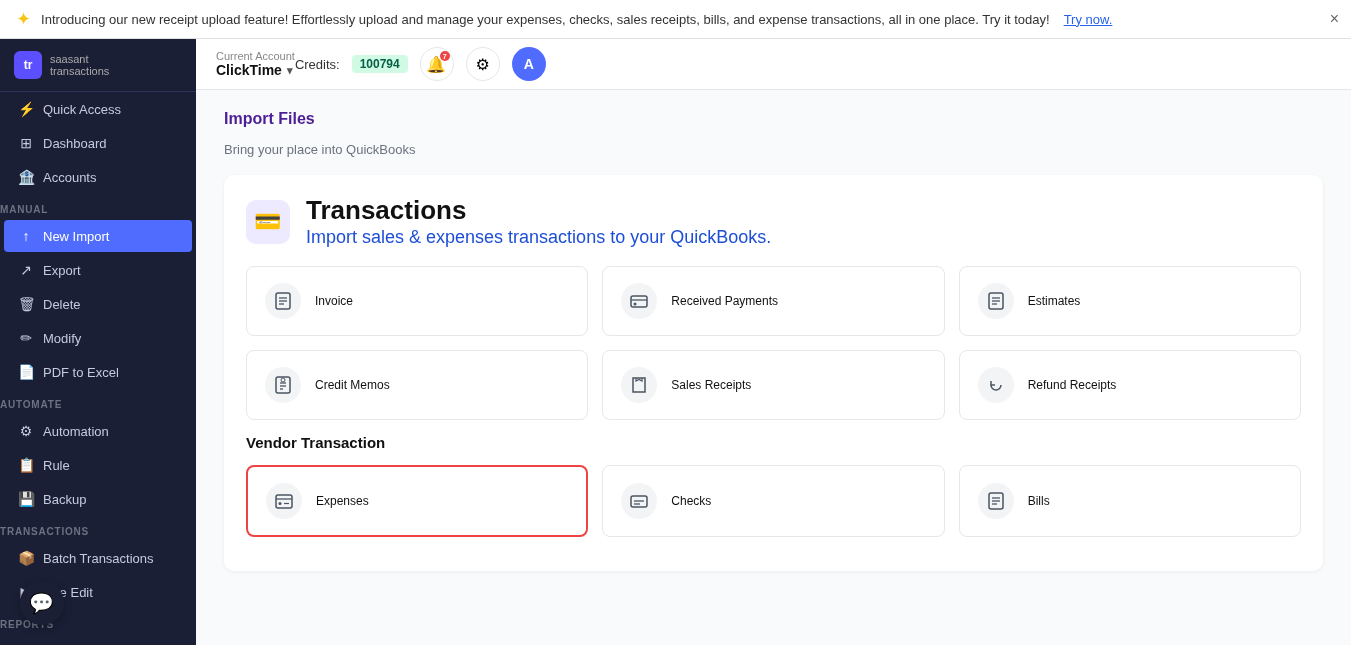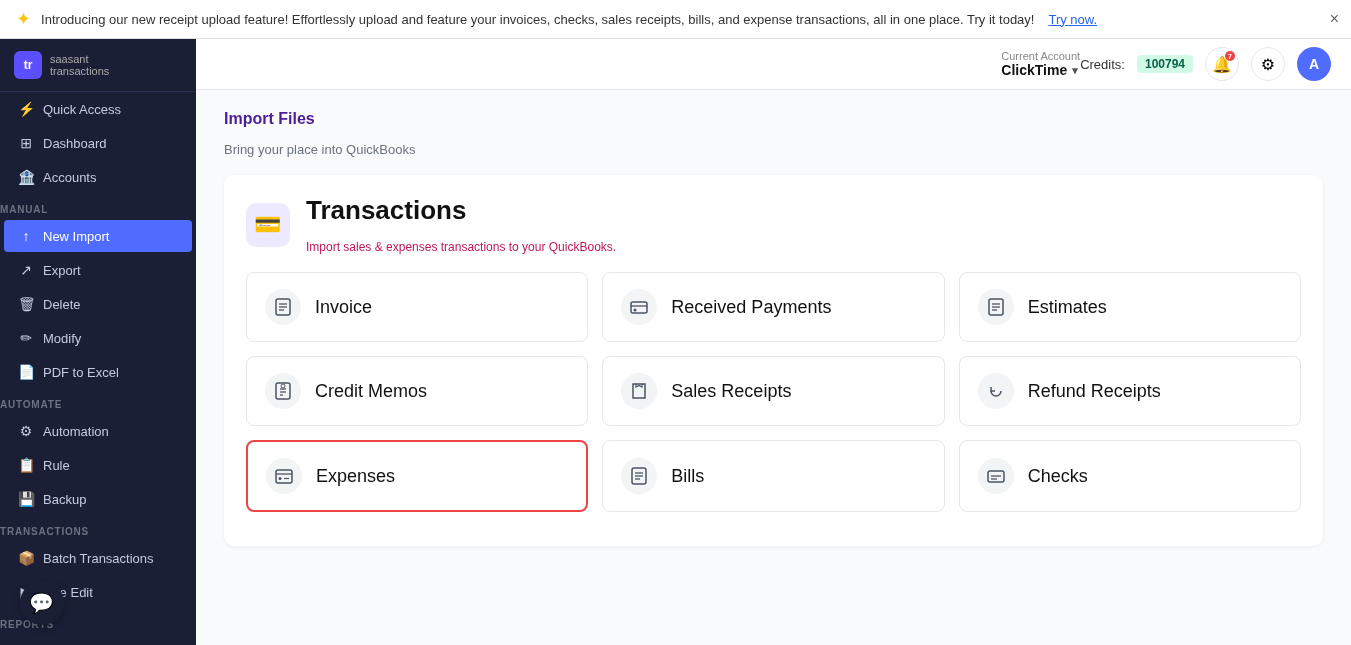--- a/index.html
+++ b/index.html
@@ -72,21 +72,21 @@
     .sidebar-item.active { background: #4f6cff; color: white; }
     .sidebar-item .si-icon { font-size: 14px; width: 16px; text-align: center; }
 
     
     .topbar {
       background: white;
       border-bottom: 1px solid #e5e7eb;
       padding: 8px 20px;
       display: flex;
       align-items: center;
-      justify-content: flex-end;
+      justify-content: flex-start;
     }
     .account-selector { display: flex; flex-direction: column; cursor: pointer; }
     .account-label { font-size: 11px; color: #888; }
     .account-name { font-size: 14px; font-weight: 600; color: #111; display: flex; align-items: center; gap: 5px; }
     .chevron { font-size: 11px; color: #555; }
 
     .topbar-right { display: flex; align-items: center; gap: 12px; }
     .credits-label { font-size: 13px; color: #333; font-weight: 500; }
     .credits-badge {
       background: #d1fae5;
@@ -145,21 +145,21 @@
       margin-bottom: 18px;
     }
     .transactions-icon-box {
       width: 44px; height: 44px;
       background: #ede9fe;
       border-radius: 10px;
       display: flex; align-items: center; justify-content: center;
       font-size: 22px; color: #7c3aed;
     }
     .transactions-title-block .big-title { font-size: 26px; font-weight: 700; color: #111; }
-    .transactions-title-block .sub { font-size: 12px; color: #be185d; margin-top: 14px; }
+    .transactions-title-block .sub { font-size: 18px; color: #1d4ed8; margin-top: 1px; }
 
     .section-heading { font-size: 15px; font-weight: 700; color: #111; margin-bottom: 14px; }
 
     .grid-3 {
       display: grid;
       grid-template-columns: repeat(3, 1fr);
       gap: 14px;
       margin-bottom: 14px;
     }
 
@@ -177,42 +177,42 @@
     .transaction-card.highlighted { border: 2px solid #ef4444; }
 
     .tc-icon {
       width: 36px; height: 36px;
       border-radius: 50%;
       background: #f3f4f6;
       display: flex; align-items: center; justify-content: center;
       font-size: 18px; color: #4b5563;
       flex-shrink: 0;
     }
-    .tc-label { font-size: 18px; font-weight: 500; color: #111; }
+    .tc-label { font-size: 12px; font-weight: 500; color: #111; }
 
     
     .chat-bubble {
       position: fixed;
       bottom: 20px;
       left: 20px;
       width: 44px; height: 44px;
       background: #1a1f36;
       border-radius: 50%;
       display: flex; align-items: center; justify-content: center;
       cursor: pointer;
       color: white; font-size: 20px;
       box-shadow: 0 3px 10px rgba(0,0,0,0.25);
     }
   </style>
 </head>
 <body>
 
 <div class="top-banner">
   <span class="star-icon">✦</span>
-  <span>Introducing our new receipt upload feature! Effortlessly upload and feature your invoices, checks, sales receipts, bills, and expense transactions, all in one place. Try it today!</span>
+  <span>Introducing our new receipt upload feature! Effortlessly upload and manage your expenses, checks, sales receipts, bills, and expense transactions, all in one place. Try it today!</span>
   <span class="try-now">Try now.</span>
   <span class="close-banner">×</span>
 </div>
 
 <div class="app-body">
 
   <nav class="sidebar">
     <div class="sidebar-logo">
       <div class="logo-box">tr</div>
       <div class="logo-text">
@@ -379,53 +379,54 @@
             <div class="tc-icon">
               <svg width="20" height="20" viewBox="0 0 20 20" fill="none" xmlns="http://www.w3.org/2000/svg">
                 <path d="M15 10A5 5 0 1 1 5 10" stroke="#4b5563" stroke-width="1.5" fill="none"></path>
                 <polyline points="5,6 5,10 9,10" stroke="#4b5563" stroke-width="1.5" fill="none"></polyline>
               </svg>
             </div>
             <span class="tc-label">Refund Receipts</span>
           </div>
         </div>
 
+        <div class="section-heading">Vendor Transaction</div>
         <div class="grid-3">
           <div class="transaction-card highlighted">
             <div class="tc-icon">
               <svg width="20" height="20" viewBox="0 0 20 20" fill="none" xmlns="http://www.w3.org/2000/svg">
                 <rect x="2" y="4" width="16" height="13" rx="2" stroke="#4b5563" stroke-width="1.5" fill="none"></rect>
                 <line x1="2" y1="8" x2="18" y2="8" stroke="#4b5563" stroke-width="1.3"></line>
                 <circle cx="6" cy="12.5" r="1.5" fill="#4b5563"></circle>
                 <line x1="10" y1="12.5" x2="15" y2="12.5" stroke="#4b5563" stroke-width="1.2"></line>
               </svg>
             </div>
             <span class="tc-label">Expenses</span>
           </div>
           <div class="transaction-card">
             <div class="tc-icon">
               <svg width="20" height="20" viewBox="0 0 20 20" fill="none" xmlns="http://www.w3.org/2000/svg">
+                <rect x="2" y="5" width="16" height="11" rx="2" stroke="#4b5563" stroke-width="1.5" fill="none"></rect>
+                <line x1="5" y1="10" x2="15" y2="10" stroke="#4b5563" stroke-width="1.3"></line>
+                <line x1="5" y1="13" x2="11" y2="13" stroke="#4b5563" stroke-width="1.3"></line>
+              </svg>
+            </div>
+            <span class="tc-label">Checks</span>
+          </div>
+          <div class="transaction-card">
+            <div class="tc-icon">
+              <svg width="20" height="20" viewBox="0 0 20 20" fill="none" xmlns="http://www.w3.org/2000/svg">
                 <rect x="3" y="2" width="14" height="16" rx="2" stroke="#4b5563" stroke-width="1.5" fill="none"></rect>
                 <line x1="6" y1="7" x2="14" y2="7" stroke="#4b5563" stroke-width="1.3"></line>
                 <line x1="6" y1="10" x2="14" y2="10" stroke="#4b5563" stroke-width="1.3"></line>
                 <line x1="6" y1="13" x2="11" y2="13" stroke="#4b5563" stroke-width="1.3"></line>
               </svg>
             </div>
             <span class="tc-label">Bills</span>
           </div>
-          <div class="transaction-card">
-            <div class="tc-icon">
-              <svg width="20" height="20" viewBox="0 0 20 20" fill="none" xmlns="http://www.w3.org/2000/svg">
-                <rect x="2" y="5" width="16" height="11" rx="2" stroke="#4b5563" stroke-width="1.5" fill="none"></rect>
-                <line x1="5" y1="10" x2="15" y2="10" stroke="#4b5563" stroke-width="1.3"></line>
-                <line x1="5" y1="13" x2="11" y2="13" stroke="#4b5563" stroke-width="1.3"></line>
-              </svg>
-            </div>
-            <span class="tc-label">Checks</span>
-          </div>
         </div>
       </div>
     </div>
   </div>
 </div>
 
 <div class="chat-bubble">
   <span>💬</span>
 </div>
 

